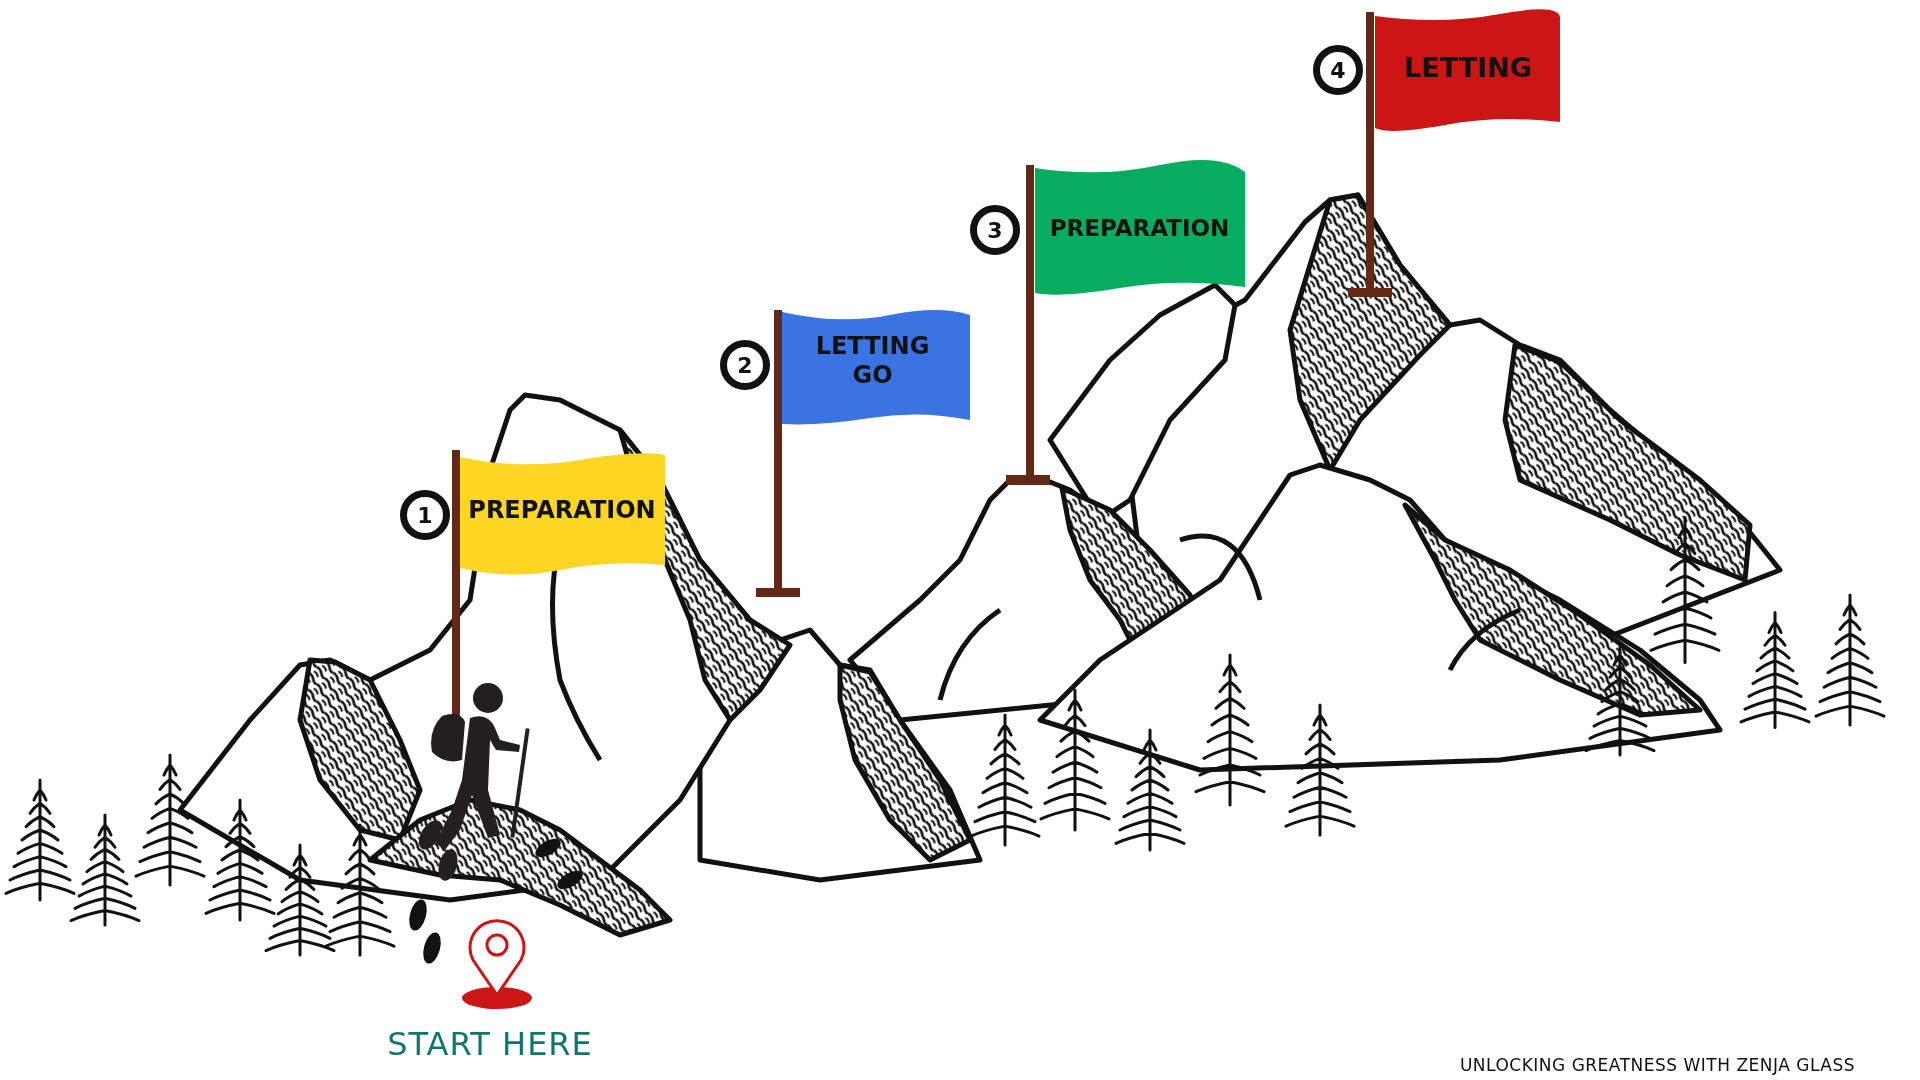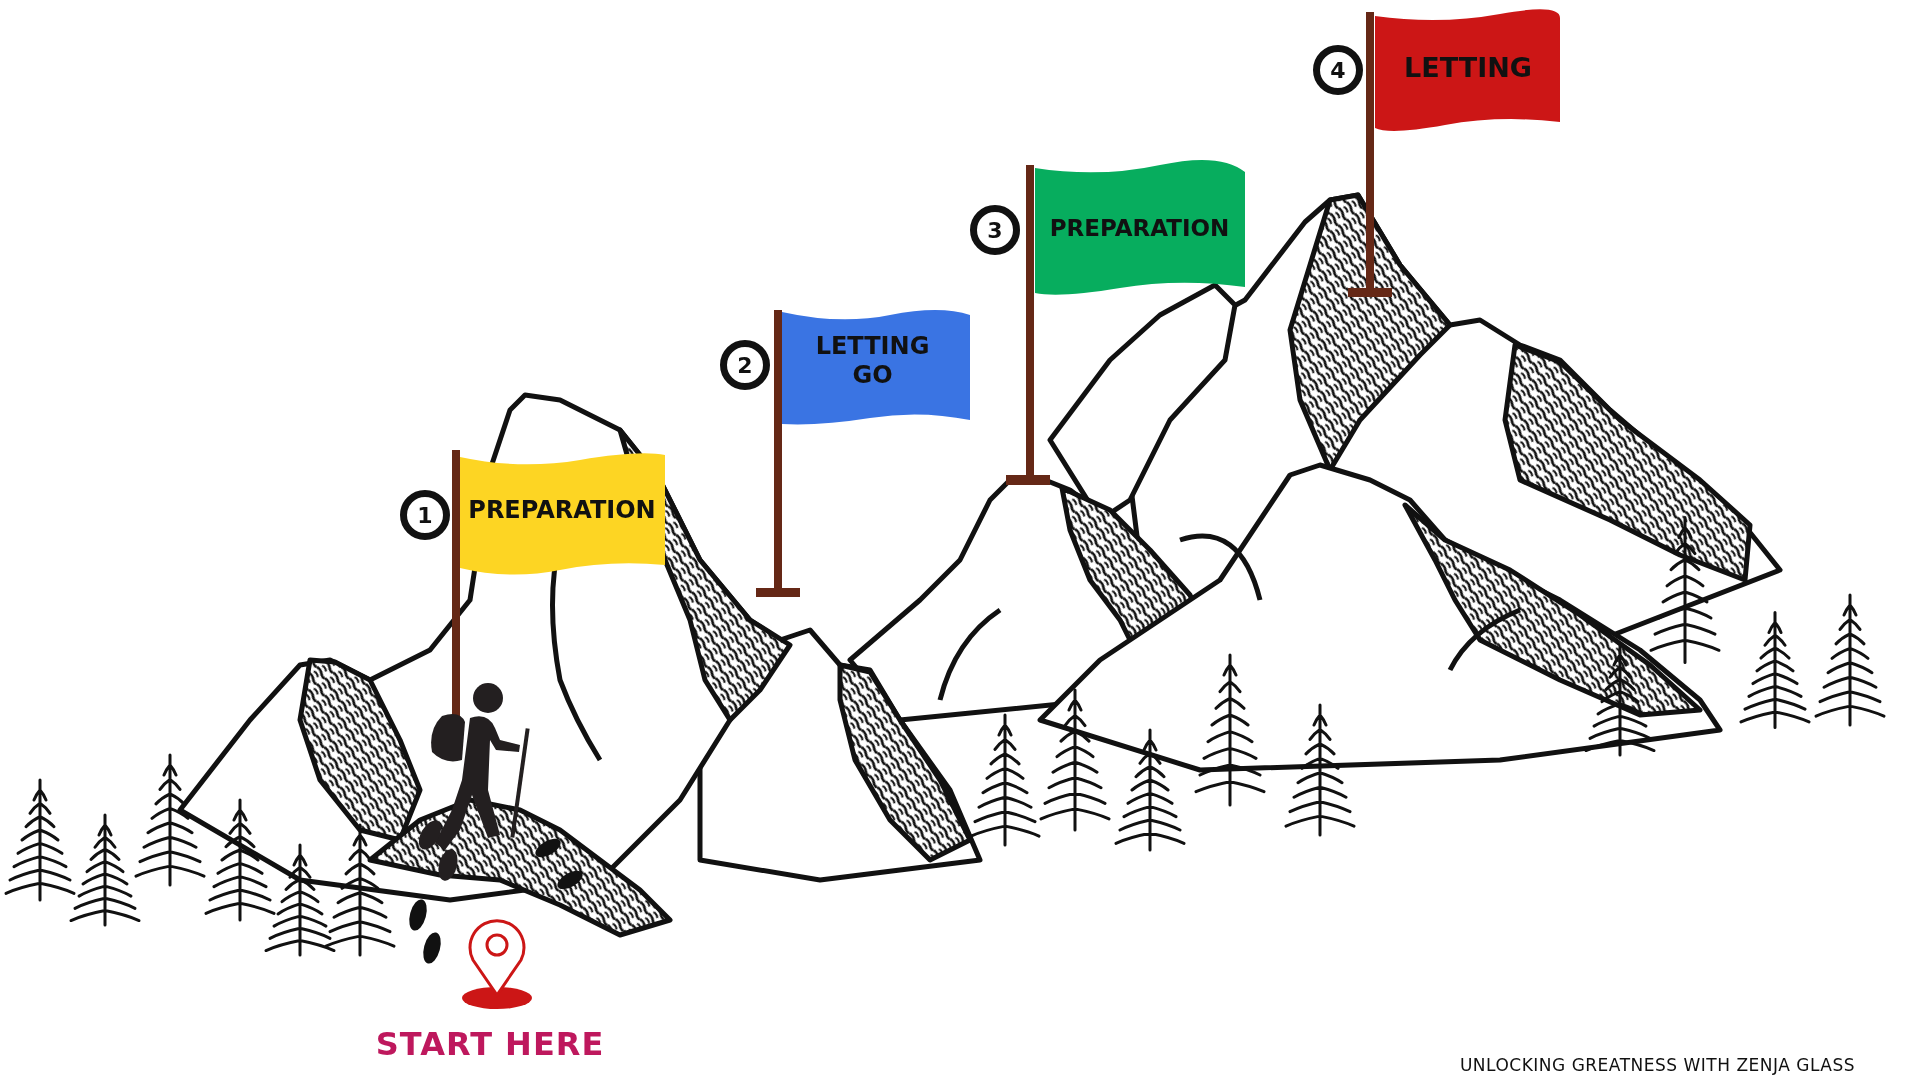--- a/index.html
+++ b/index.html
@@ -1,20 +1,20 @@
 <!DOCTYPE html>
 <html><head>
 <meta charset="utf-8">
 <style>
   html, body { margin:0; padding:0; background:#ffffff; }
   body { width:1920px; height:1080px; position:relative; overflow:hidden; font-family:"DejaVu Sans", sans-serif; }
   #scene { position:absolute; left:0; top:0; width:1920px; height:1080px; }
   .flag-label { position:absolute; font-weight:bold; color:#111; text-align:center; font-family:"DejaVu Sans", sans-serif; line-height:1.2; }
   .step-circle { position:absolute; width:50px; height:50px; border:7px solid #111; border-radius:50%; background:#fff; box-sizing:border-box; display:flex; align-items:center; justify-content:center; font-weight:bold; font-size:22px; color:#111; }
-  #start-label { position:absolute; left:360px; top:1025px; width:260px; text-align:center; font-size:32px; font-weight:bold; color:#be185d; letter-spacing:1px; }
+  #start-label { position:absolute; left:360px; top:1025px; width:260px; text-align:center; font-size:32px; font-weight:normal; color:#0f766e; letter-spacing:1px; }
   #footer-text { position:absolute; right:65px; top:1055px; font-size:17px; font-weight:normal; color:#111; letter-spacing:0.5px; }
 </style>
 </head>
 <body>
 
 <svg id="scene" viewBox="0 0 1920 1080" xmlns="http://www.w3.org/2000/svg">
   <defs>
     <pattern id="hatch" width="14" height="10" patternUnits="userSpaceOnUse" patternTransform="rotate(55)">
       <rect width="14" height="10" fill="#fff"></rect>
       <path d="M0 3 Q4 1 8 3 T14 3" stroke="#111" stroke-width="2.6" fill="none"></path>

